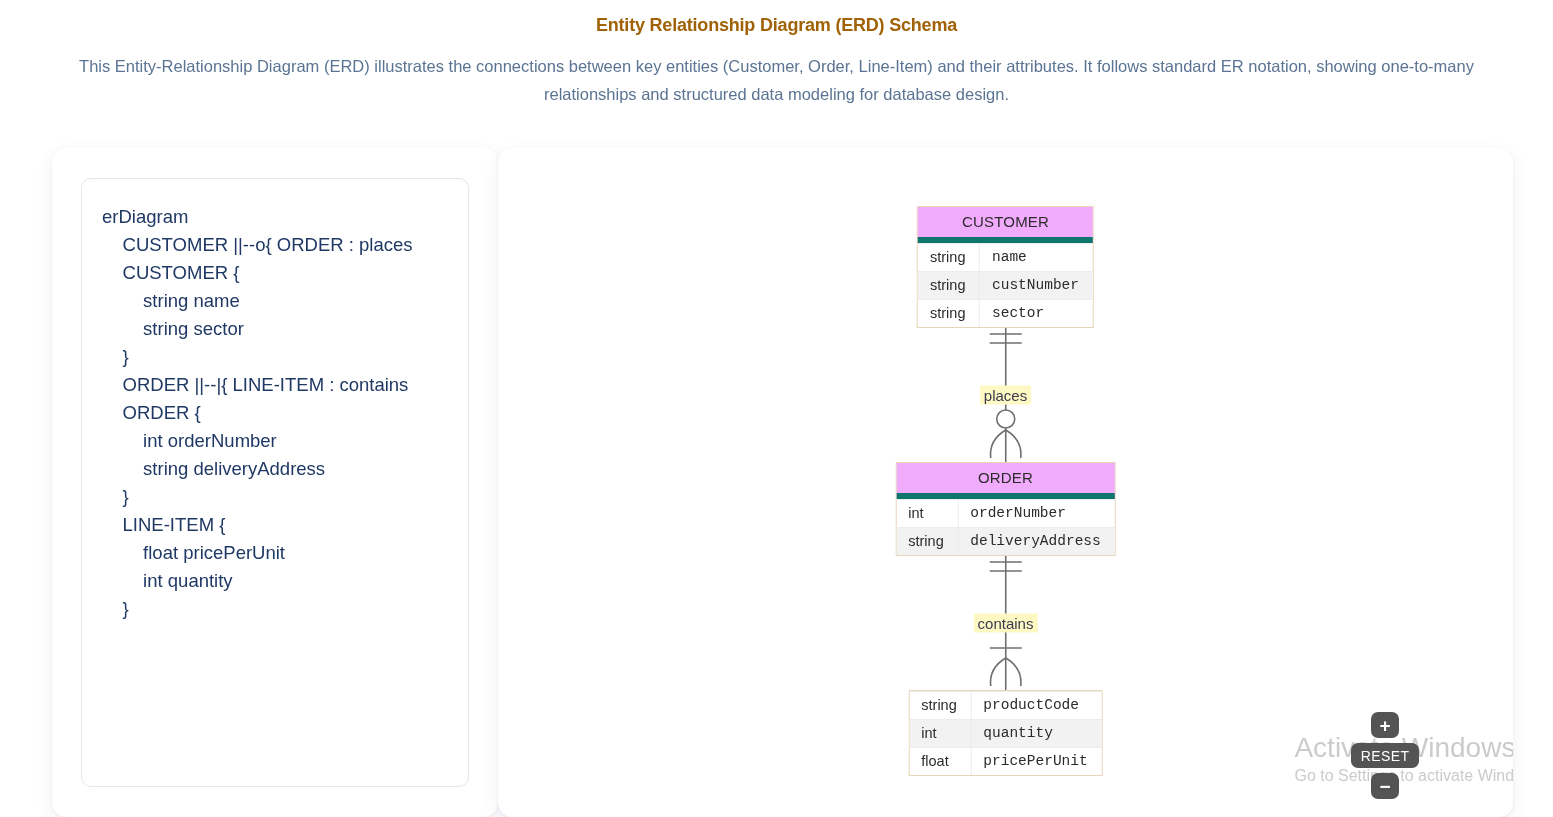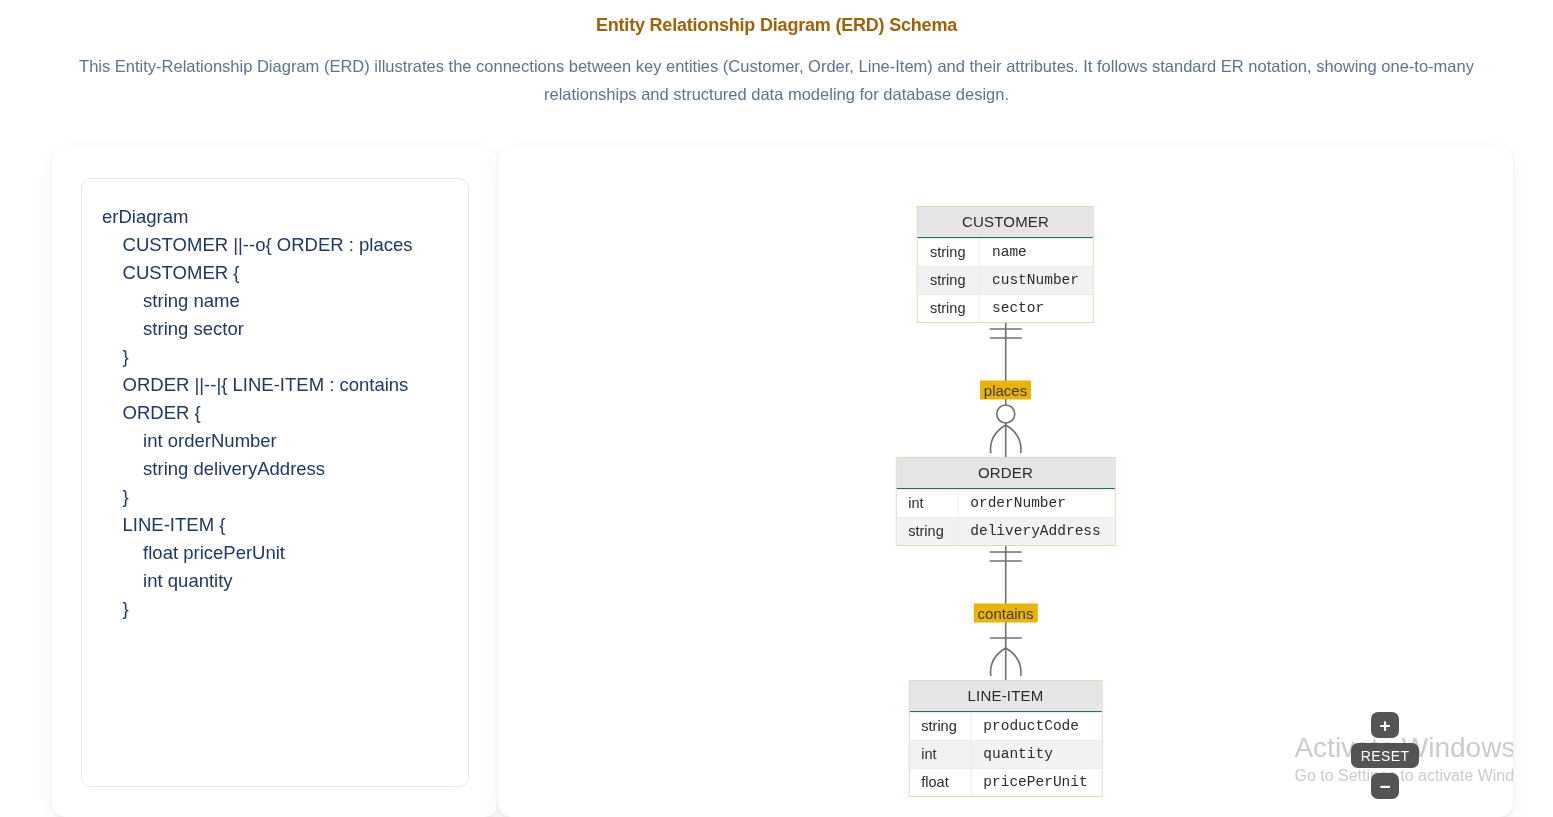--- a/index.html
+++ b/index.html
@@ -105,22 +105,22 @@
   }
 
   
   .entity {
     border: 1px solid #e8d6b8;
     border-collapse: collapse;
     background: #ffffff;
     box-shadow: none;
   }
   .entity-title {
-    background: #e5e5e5;
-    border-bottom: 1px solid #0f766e;
+    background: #f0abfc;
+    border-bottom: 6px solid #0f766e;
     text-align: center;
     font-size: 15px;
     color: #2b2b2b;
     padding: 6px 26px 7px;
     letter-spacing: 0.2px;
     white-space: nowrap;
   }
   .entity-row {
     display: flex;
     border-top: 1px solid #ececec;
@@ -152,21 +152,21 @@
     position: absolute;
     inset: 0;
     width: 100%;
     height: 100%;
   }
   .rel-label {
     position: absolute;
     left: 50%;
     top: 50%;
     transform: translate(-50%, -50%);
-    background: #eab308;
+    background: #fef9c3;
     color: #3b3b4f;
     font-size: 15px;
     padding: 1px 4px;
     white-space: nowrap;
   }
 
   
   .zoom-controls {
     position: absolute;
     right: 94px;
@@ -301,21 +301,20 @@
               <line x1="80" y1="0" x2="80" y2="134" stroke="#6f6f6f" stroke-width="1.6"></line>
               <line x1="64" y1="6" x2="96" y2="6" stroke="#6f6f6f" stroke-width="1.6"></line>
               <line x1="64" y1="15" x2="96" y2="15" stroke="#6f6f6f" stroke-width="1.6"></line>
               <line x1="64" y1="92" x2="96" y2="92" stroke="#6f6f6f" stroke-width="1.6"></line>
               <path d="M 80 102 Q 63 112 65 130" stroke="#6f6f6f" fill="none" stroke-width="1.6"></path>
               <path d="M 80 102 Q 97 112 95 130" stroke="#6f6f6f" fill="none" stroke-width="1.6"></path>
             </svg>
             <div class="rel-label">contains</div>
           </div>
           <div class="entity">
-            <div class="entity-title">LINE-ITEM</div>
             <div class="entity-row">
               <div class="cell-type">string</div>
               <div class="cell-name">productCode</div>
             </div>
             <div class="entity-row alt">
               <div class="cell-type">int</div>
               <div class="cell-name">quantity</div>
             </div>
             <div class="entity-row">
               <div class="cell-type">float</div>

